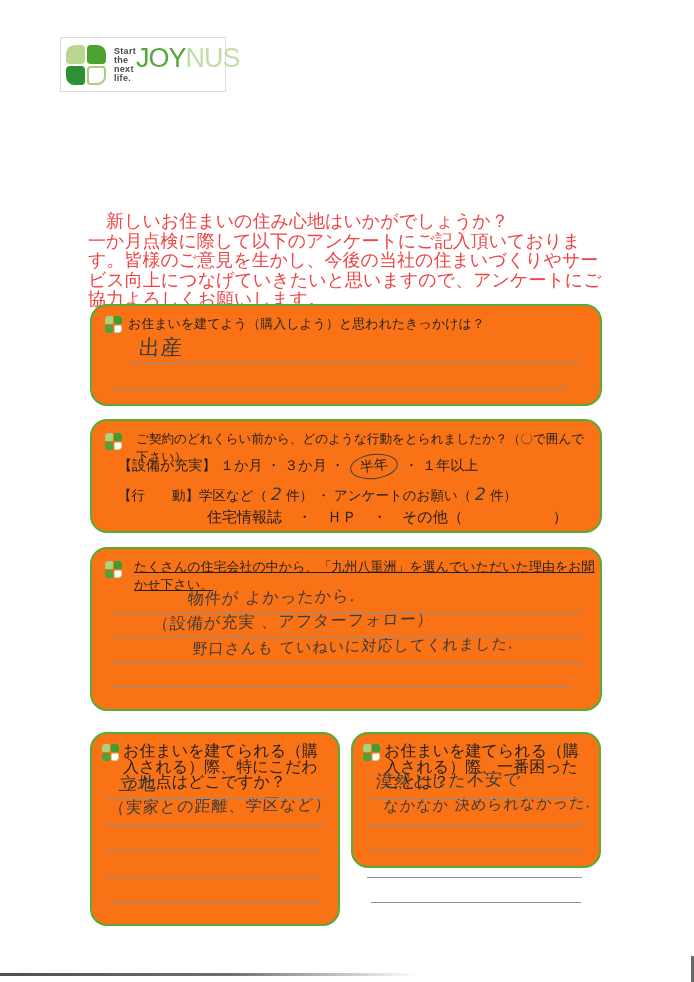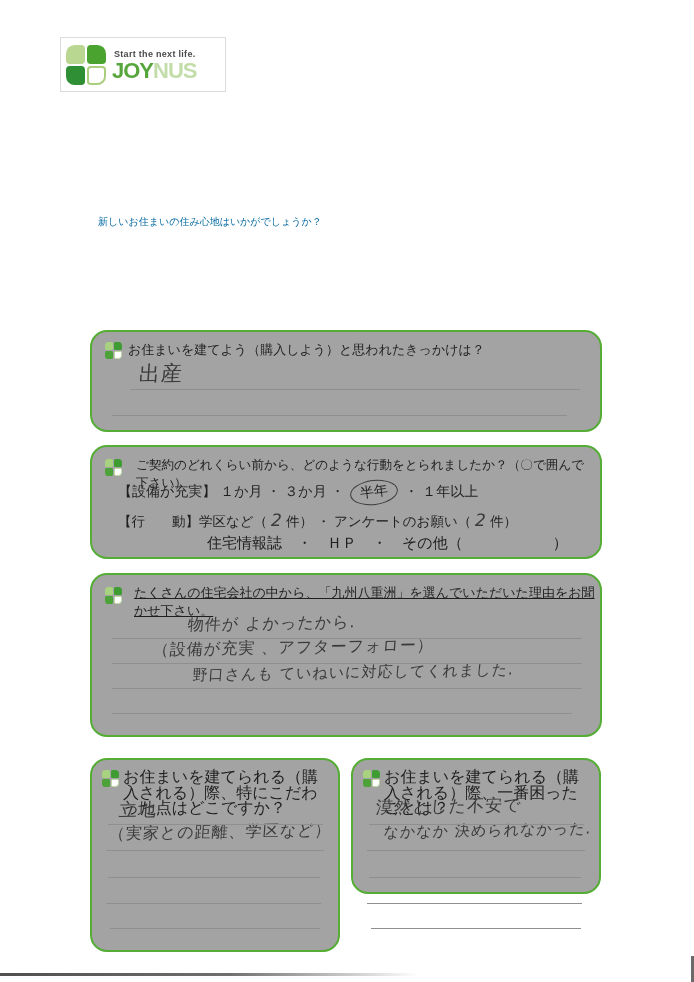--- a/index.html
+++ b/index.html
@@ -10,32 +10,32 @@
   }
   
   .logo{position:absolute;left:60px;top:37px;width:166px;height:55px;
     border:1px solid #dcdcdc;display:flex;align-items:center;padding:3px 5px;box-sizing:border-box;background:#fff;}
   .logo-mark{display:grid;grid-template-columns:19px 19px;grid-template-rows:19px 19px;gap:2px;margin-right:6px;}
   .logo-mark i{display:block;}
   .logo-mark .s1{background:#b9d791;border-radius:45% 20% 20% 20%;}
   .logo-mark .s2{background:#4aa32f;border-radius:20% 45% 20% 20%;}
   .logo-mark .s3{background:#2f8f35;border-radius:20% 20% 20% 45%;}
   .logo-mark .s4{background:#fff;border:2px solid #a9cf7d;border-radius:20% 20% 45% 20%;box-sizing:border-box;}
-  .logo-text{display:flex;flex-direction:column;line-height:1;}
+  .logo-text{display:flex;flex-direction:row;line-height:1;}
   .tagline{font-size:9px;color:#4a4a4a;letter-spacing:.3px;margin:2px 0 1px 2px;font-weight:bold;}
-  .brand{font-size:22px;font-weight:bold;letter-spacing:-1px;}
+  .brand{font-size:27px;font-weight:normal;letter-spacing:-1px;}
   .brand .joy{color:#57a63c;}
   .brand .nus{color:#c3ddaa;}
   
   .title{position:absolute;left:0;top:146px;width:100%;text-align:center;
     font-size:27px;font-weight:bold;color:#1a1a1a;margin:0;letter-spacing:1px;}
-  .intro{position:absolute;left:88px;top:212px;width:526px;font-size:10px;line-height:19.5px;color:#0369a1;}
+  .intro{position:absolute;left:88px;top:212px;width:526px;font-size:18px;line-height:19.5px;color:#ef4444;}
   .intro .l1{text-indent:1em;}
   
-  .qbox{position:absolute;border:2px solid #55ad35;border-radius:17px;background:#a3a3a3;box-sizing:border-box;margin-top:26px;}
+  .qbox{position:absolute;border:2px solid #55ad35;border-radius:17px;background:#f97316;box-sizing:border-box;}
   #b1{left:90px;top:304px;width:512px;height:102px;}
   #b2{left:90px;top:419px;width:512px;height:114px;}
   #b3{left:90px;top:547px;width:512px;height:164px;}
   #b4{left:90px;top:732px;width:250px;height:194px;}
   #b5{left:351px;top:732px;width:250px;height:136px;}
   .qmark{position:absolute;display:grid;grid-template-columns:8px 8px;grid-template-rows:8px 8px;gap:1px;}
   .qmark i{display:block;}
   .qmark .s1{background:#a8d27f;border-radius:45% 20% 20% 20%;}
   .qmark .s2{background:#3e9c33;border-radius:20% 45% 20% 20%;}
   .qmark .s3{background:#4da23a;border-radius:20% 20% 20% 45%;}
@@ -102,20 +102,21 @@
       </span>
     <span class="logo-text">
       <span class="tagline">Start the next life.</span>
       <span class="brand"><span class="joy">JOY</span><span class="nus">NUS</span></span>
     </span>
   </div>
 
 
   <div class="intro">
     <div class="l1">新しいお住まいの住み心地はいかがでしょうか？</div>
+    <div class="l2">一か月点検に際して以下のアンケートにご記入頂いております。皆様のご意見を生かし、今後の当社の住まいづくりやサービス向上につなげていきたいと思いますので、アンケートにご協力よろしくお願いします。</div>
   </div>
 
   <section class="qbox" id="b1">
     <span class="qmark">
         <i class="s1"></i>
         <i class="s2"></i>
         <i class="s3"></i>
         <i class="s4"></i>
       </span>
     <div class="qtext">お住まいを建てよう（購入しよう）と思われたきっかけは？</div>

